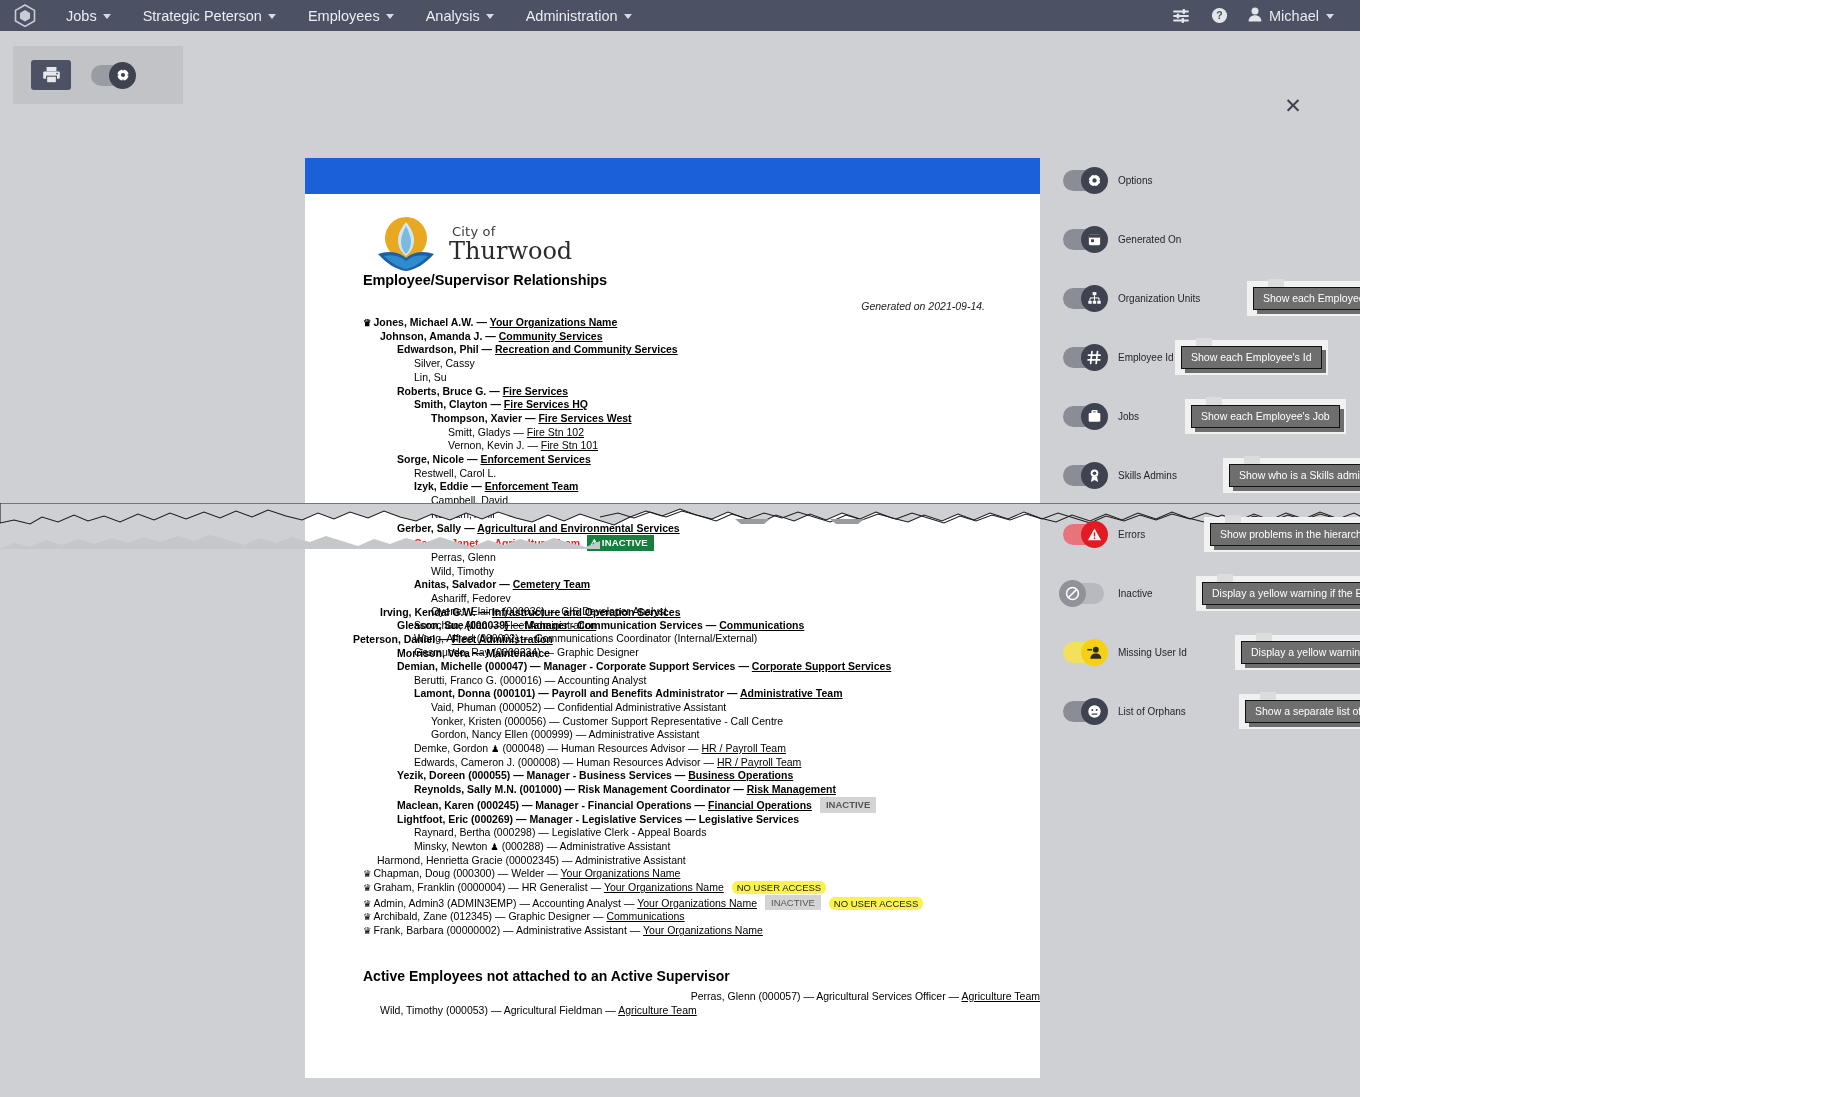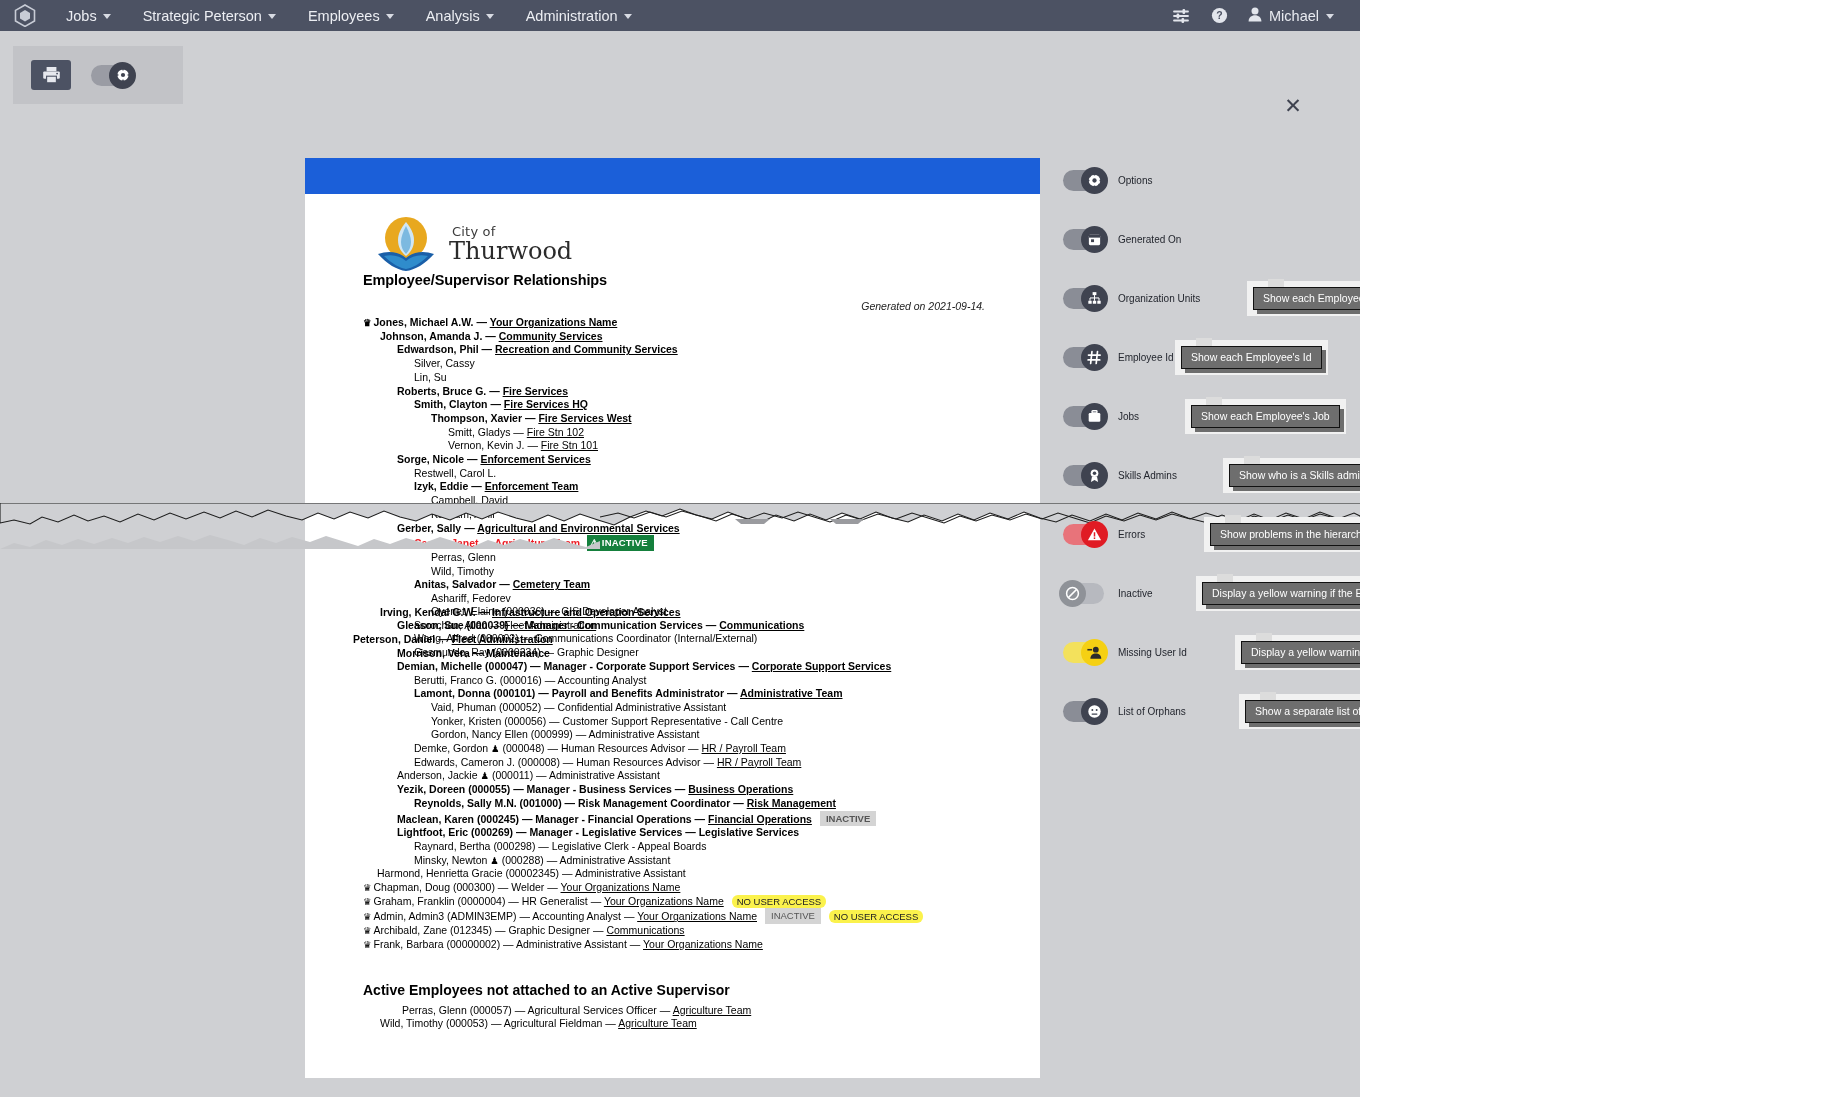--- a/index.html
+++ b/index.html
@@ -403,37 +403,36 @@
             <div class="row" style="padding-left: 109px;"><span>Wang, Alfred (000002)</span><span> — </span><span>Communications Coordinator (Internal/External)</span></div>
             <div class="row" style="padding-left: 109px;"><span>Gesmundo, Ray (0000234)</span><span> — </span><span>Graphic Designer</span></div>
             <div class="row b" style="padding-left: 92px;"><span>Demian, Michelle (000047)</span><span> — </span><span>Manager - Corporate Support Services</span><span> — </span><span class="ou">Corporate Support Services</span></div>
             <div class="row" style="padding-left: 109px;"><span>Berutti, Franco G. (000016)</span><span> — </span><span>Accounting Analyst</span></div>
             <div class="row b" style="padding-left: 109px;"><span>Lamont, Donna (000101)</span><span> — </span><span>Payroll and Benefits Administrator</span><span> — </span><span class="ou">Administrative Team</span></div>
             <div class="row" style="padding-left: 126px;"><span>Vaid, Phuman (000052)</span><span> — </span><span>Confidential Administrative Assistant</span></div>
             <div class="row" style="padding-left: 126px;"><span>Yonker, Kristen (000056)</span><span> — </span><span>Customer Support Representative - Call Centre</span></div>
             <div class="row" style="padding-left: 126px;"><span>Gordon, Nancy Ellen (000999)</span><span> — </span><span>Administrative Assistant</span></div>
             <div class="row" style="padding-left: 109px;"><span>Demke, Gordon </span><span class="medal">♟</span><span> (000048)</span><span> — </span><span>Human Resources Advisor</span><span> — </span><span class="ou">HR / Payroll Team</span></div>
             <div class="row" style="padding-left: 109px;"><span>Edwards, Cameron J. (000008)</span><span> — </span><span>Human Resources Advisor</span><span> — </span><span class="ou">HR / Payroll Team</span></div>
-            <div class="row" style="padding-left: 92px;"><span>Anderson, Jackie </span><span class="medal">♟</span><span> (000011)</span><span> — </span><span>Administrative Assistant</span></div>
             <div class="row b" style="padding-left: 92px;"><span>Yezik, Doreen (000055)</span><span> — </span><span>Manager - Business Services</span><span> — </span><span class="ou">Business Operations</span></div>
             <div class="row b" style="padding-left: 109px;"><span>Reynolds, Sally M.N. (001000)</span><span> — </span><span>Risk Management Coordinator</span><span> — </span><span class="ou">Risk Management</span></div>
             <div class="row b" style="padding-left: 92px;"><span>Maclean, Karen (000245)</span><span> — </span><span>Manager - Financial Operations</span><span> — </span><span class="ou">Financial Operations</span><span class="badge-inactive-grey">INACTIVE</span></div>
             <div class="row b" style="padding-left: 92px;"><span>Lightfoot, Eric (000269)</span><span> — </span><span>Manager - Legislative Services</span><span> — </span><span>Legislative Services</span></div>
             <div class="row" style="padding-left: 109px;"><span>Raynard, Bertha (000298)</span><span> — </span><span>Legislative Clerk - Appeal Boards</span></div>
             <div class="row" style="padding-left: 109px;"><span>Minsky, Newton </span><span class="medal">♟</span><span> (000288)</span><span> — </span><span>Administrative Assistant</span></div>
             <div class="row" style="padding-left: 72px;"><span>Harmond, Henrietta Gracie (00002345)</span><span> — </span><span>Administrative Assistant</span></div>
             <div class="row" style="padding-left: 58px;"><span class="crown">♛</span><span>Chapman, Doug (000300)</span><span> — </span><span>Welder</span><span> — </span><span class="ou">Your Organizations Name</span></div>
             <div class="row" style="padding-left: 58px;"><span class="crown">♛</span><span>Graham, Franklin (0000004)</span><span> — </span><span>HR Generalist</span><span> — </span><span class="ou">Your Organizations Name</span><span class="badge-nouser">NO USER ACCESS</span></div>
             <div class="row" style="padding-left: 58px; white-space: normal;"><span class="crown">♛</span><span>Admin, Admin3 (ADMIN3EMP)</span><span> — </span><span>Accounting Analyst</span><span> — </span><span class="ou">Your Organizations Name</span><span class="badge-inactive-grey">INACTIVE</span><span class="badge-nouser">NO USER ACCESS</span></div>
             <div class="row" style="padding-left: 58px;"><span class="crown">♛</span><span>Archibald, Zane (012345)</span><span> — </span><span>Graphic Designer</span><span> — </span><span class="ou">Communications</span></div>
             <div class="row" style="padding-left: 58px;"><span class="crown">♛</span><span>Frank, Barbara (00000002)</span><span> — </span><span>Administrative Assistant</span><span> — </span><span class="ou">Your Organizations Name</span></div>
           </div>
         <div class="section-head">Active Employees not attached to an Active Supervisor</div>
         <div class="tree lower" id="tree-orphans">
-            <div class="row" style="padding-left: 97px;"><span>Perras, Glenn (000057)</span><span> — </span><span>Agricultural Services Officer</span><span> — </span><span class="ou">Agriculture Team</span></div>
+            <div class="row" style="padding-left: 69px; text-align: right;"><span>Perras, Glenn (000057)</span><span> — </span><span>Agricultural Services Officer</span><span> — </span><span class="ou">Agriculture Team</span></div>
             <div class="row" style="padding-left: 75px;"><span>Wild, Timothy (000053)</span><span> — </span><span>Agricultural Fieldman</span><span> — </span><span class="ou">Agriculture Team</span></div>
           </div>
       </div>
     </div>
 
     <div class="torn" style="top:472px;">
       <svg width="1842" height="46" viewBox="0 0 1842 46" preserveAspectRatio="none" aria-hidden="true">
         <path id="tearTop" d="M0,20 L14,17 L30,21 L42,14 L58,19 L74,12 L88,18 L104,13 L120,19 L138,11 L154,17 L170,10 L186,16 L204,9 L220,15 L236,8 L252,14 L268,7 L286,13 L302,17 L318,10 L334,16 L350,9 L368,15 L384,8 L400,14 L416,18 L432,11 L450,17 L466,10 L482,16 L498,9 L516,15 L532,19 L548,12 L564,18 L580,11 L598,17 L614,22 L630,14 L646,8 L662,13 L680,6 L696,12 L712,16 L728,9 L744,15 L760,20 L776,12 L794,18 L810,11 L826,17 L842,10 L860,16 L876,9 L892,15 L908,19 L924,12 L942,18 L958,11 L974,17 L990,10 L1008,16 L1024,9 L1040,15 L1056,19 L1072,12 L1090,18 L1106,11 L1122,17 L1138,10 L1156,16 L1172,9 L1188,15 L1204,19 L1222,12 L1238,18 L1254,11 L1270,17 L1286,10 L1304,16 L1320,9 L1336,15 L1352,19 L1360,14 L1842,14 L1842,0 L0,0 Z" fill="#cfd0d3" stroke="#1d1d1d" stroke-width="1.1"></path>
         <path d="M0,46 L14,40 L30,44 L46,37 L62,42 L78,36 L94,41 L112,35 L128,40 L144,34 L160,39 L178,33 L194,38 L210,32 L228,37 L244,42 L260,35 L276,40 L292,34 L310,39 L326,33 L342,38 L358,43 L374,36 L390,41 L406,35 L424,40 L440,34 L456,39 L472,44 L488,37 L504,42 L520,36 L538,41 L554,35 L570,40 L586,44 L600,38 L600,46 Z" fill="#c6c7ca"></path>
         <g stroke="#1d1d1d" stroke-width="1.1" fill="none">

